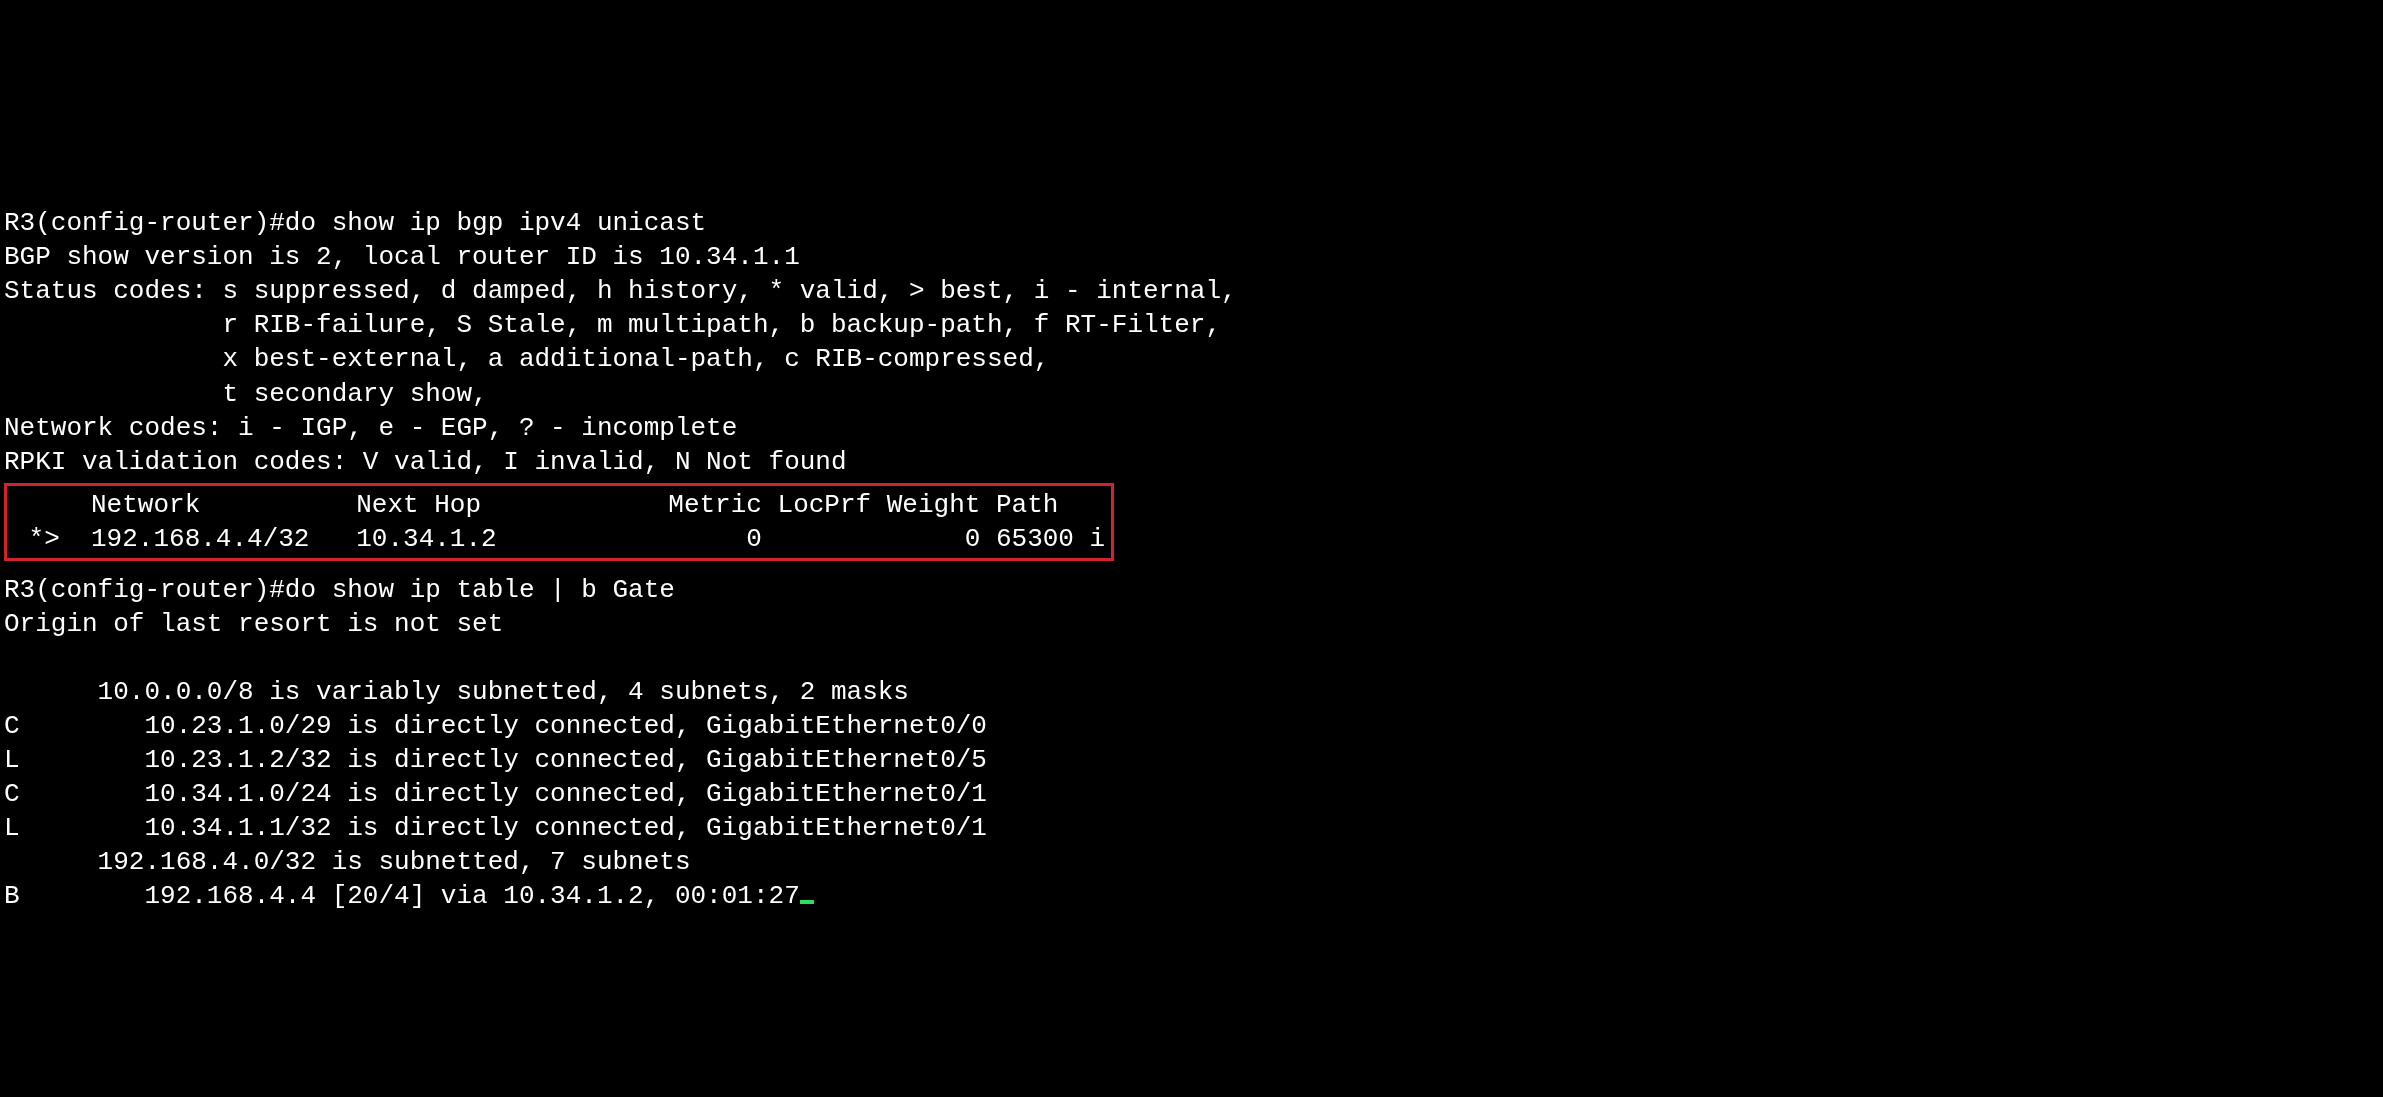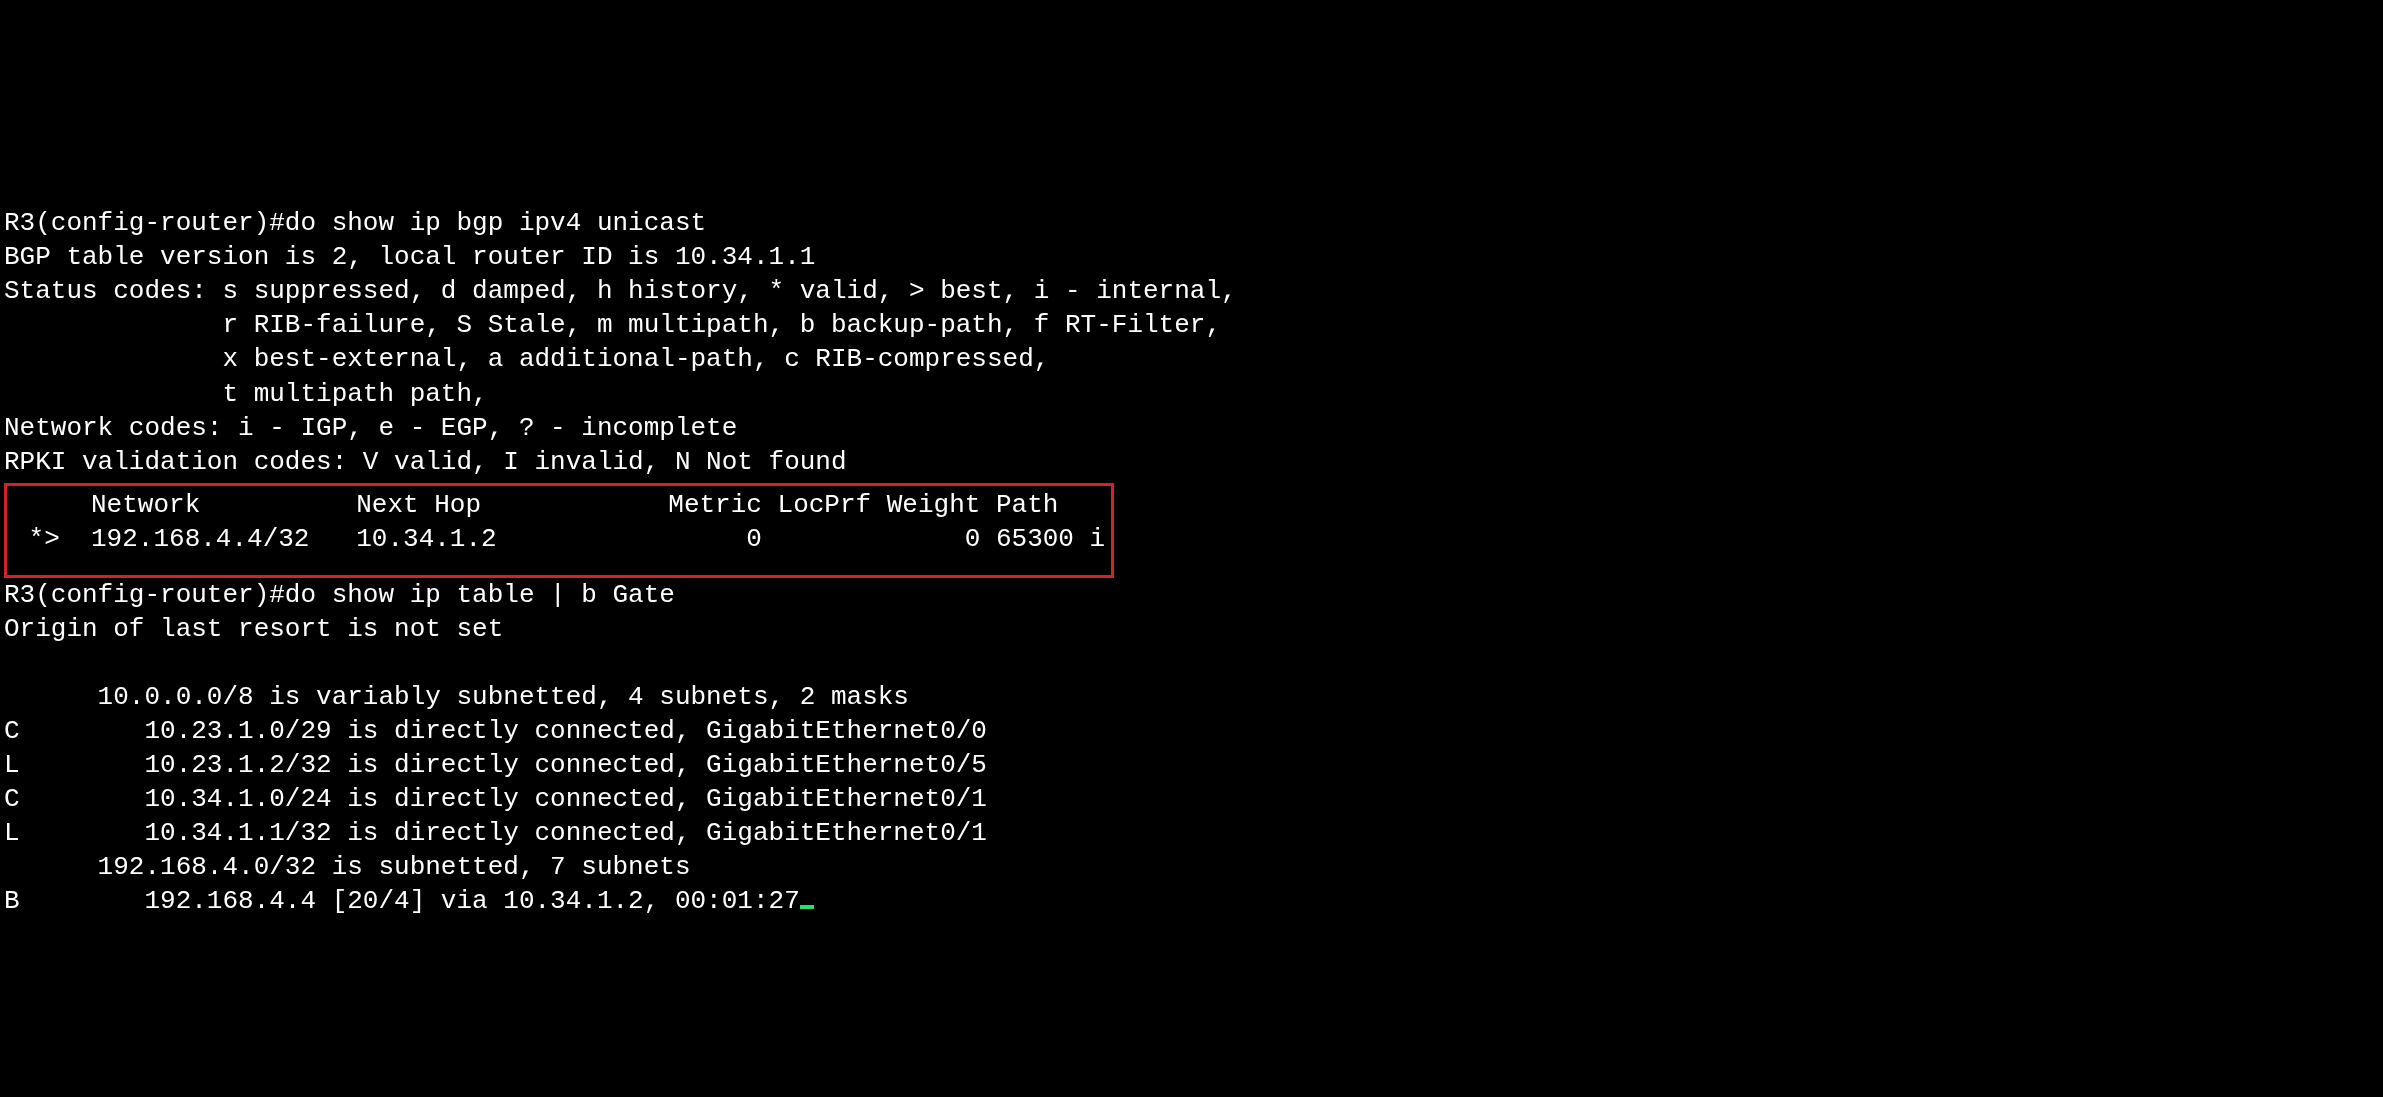--- a/index.html
+++ b/index.html
@@ -14,46 +14,46 @@
     overflow: hidden;
     width: 2383px;
     height: 1097px;
   }
   .terminal {
     padding: 2px 4px;
   }
   .highlight-box {
     border: 3px solid #d2232a;
     display: inline-block;
-    padding: 2px 6px 19px 6px;
+    padding: 2px 6px 2px 6px;
     margin-top: 4px;
-    margin-bottom: 0;
+    margin-bottom: 12px;
   }
   .cursor {
     display: inline-block;
     width: 0.55em;
     height: 0.18em;
     background: #2adf62;
     vertical-align: baseline;
     position: relative;
     top: 0.05em;
   }
 </style>
 </head>
 <body>
 
 
 
 <div class="terminal">
 <span>R3(config-router)#do show ip bgp ipv4 unicast</span>
-<span>BGP table version is 2, local router ID is 10.34.1.1</span>
+<span>BGP show version is 2, local router ID is 10.34.1.1</span>
 <span>Status codes: s suppressed, d damped, h history, * valid, &gt; best, i - internal,</span>
 <span>              r RIB-failure, S Stale, m multipath, b backup-path, f RT-Filter,</span>
 <span>              x best-external, a additional-path, c RIB-compressed,</span>
-<span>              t multipath path,</span>
+<span>              t secondary show,</span>
 <span>Network codes: i - IGP, e - EGP, ? - incomplete</span>
 <span>RPKI validation codes: V valid, I invalid, N Not found</span>
 <div class="highlight-box"><span>     Network          Next Hop            Metric LocPrf Weight Path</span>
 <span> *&gt;  192.168.4.4/32   10.34.1.2                0             0 65300 i</span></div>
 <span>R3(config-router)#do show ip table | b Gate</span>
 <span>Origin of last resort is not set</span>
 <span></span>
 <span>      10.0.0.0/8 is variably subnetted, 4 subnets, 2 masks</span>
 <span>C        10.23.1.0/29 is directly connected, GigabitEthernet0/0</span>
 <span>L        10.23.1.2/32 is directly connected, GigabitEthernet0/5</span>

